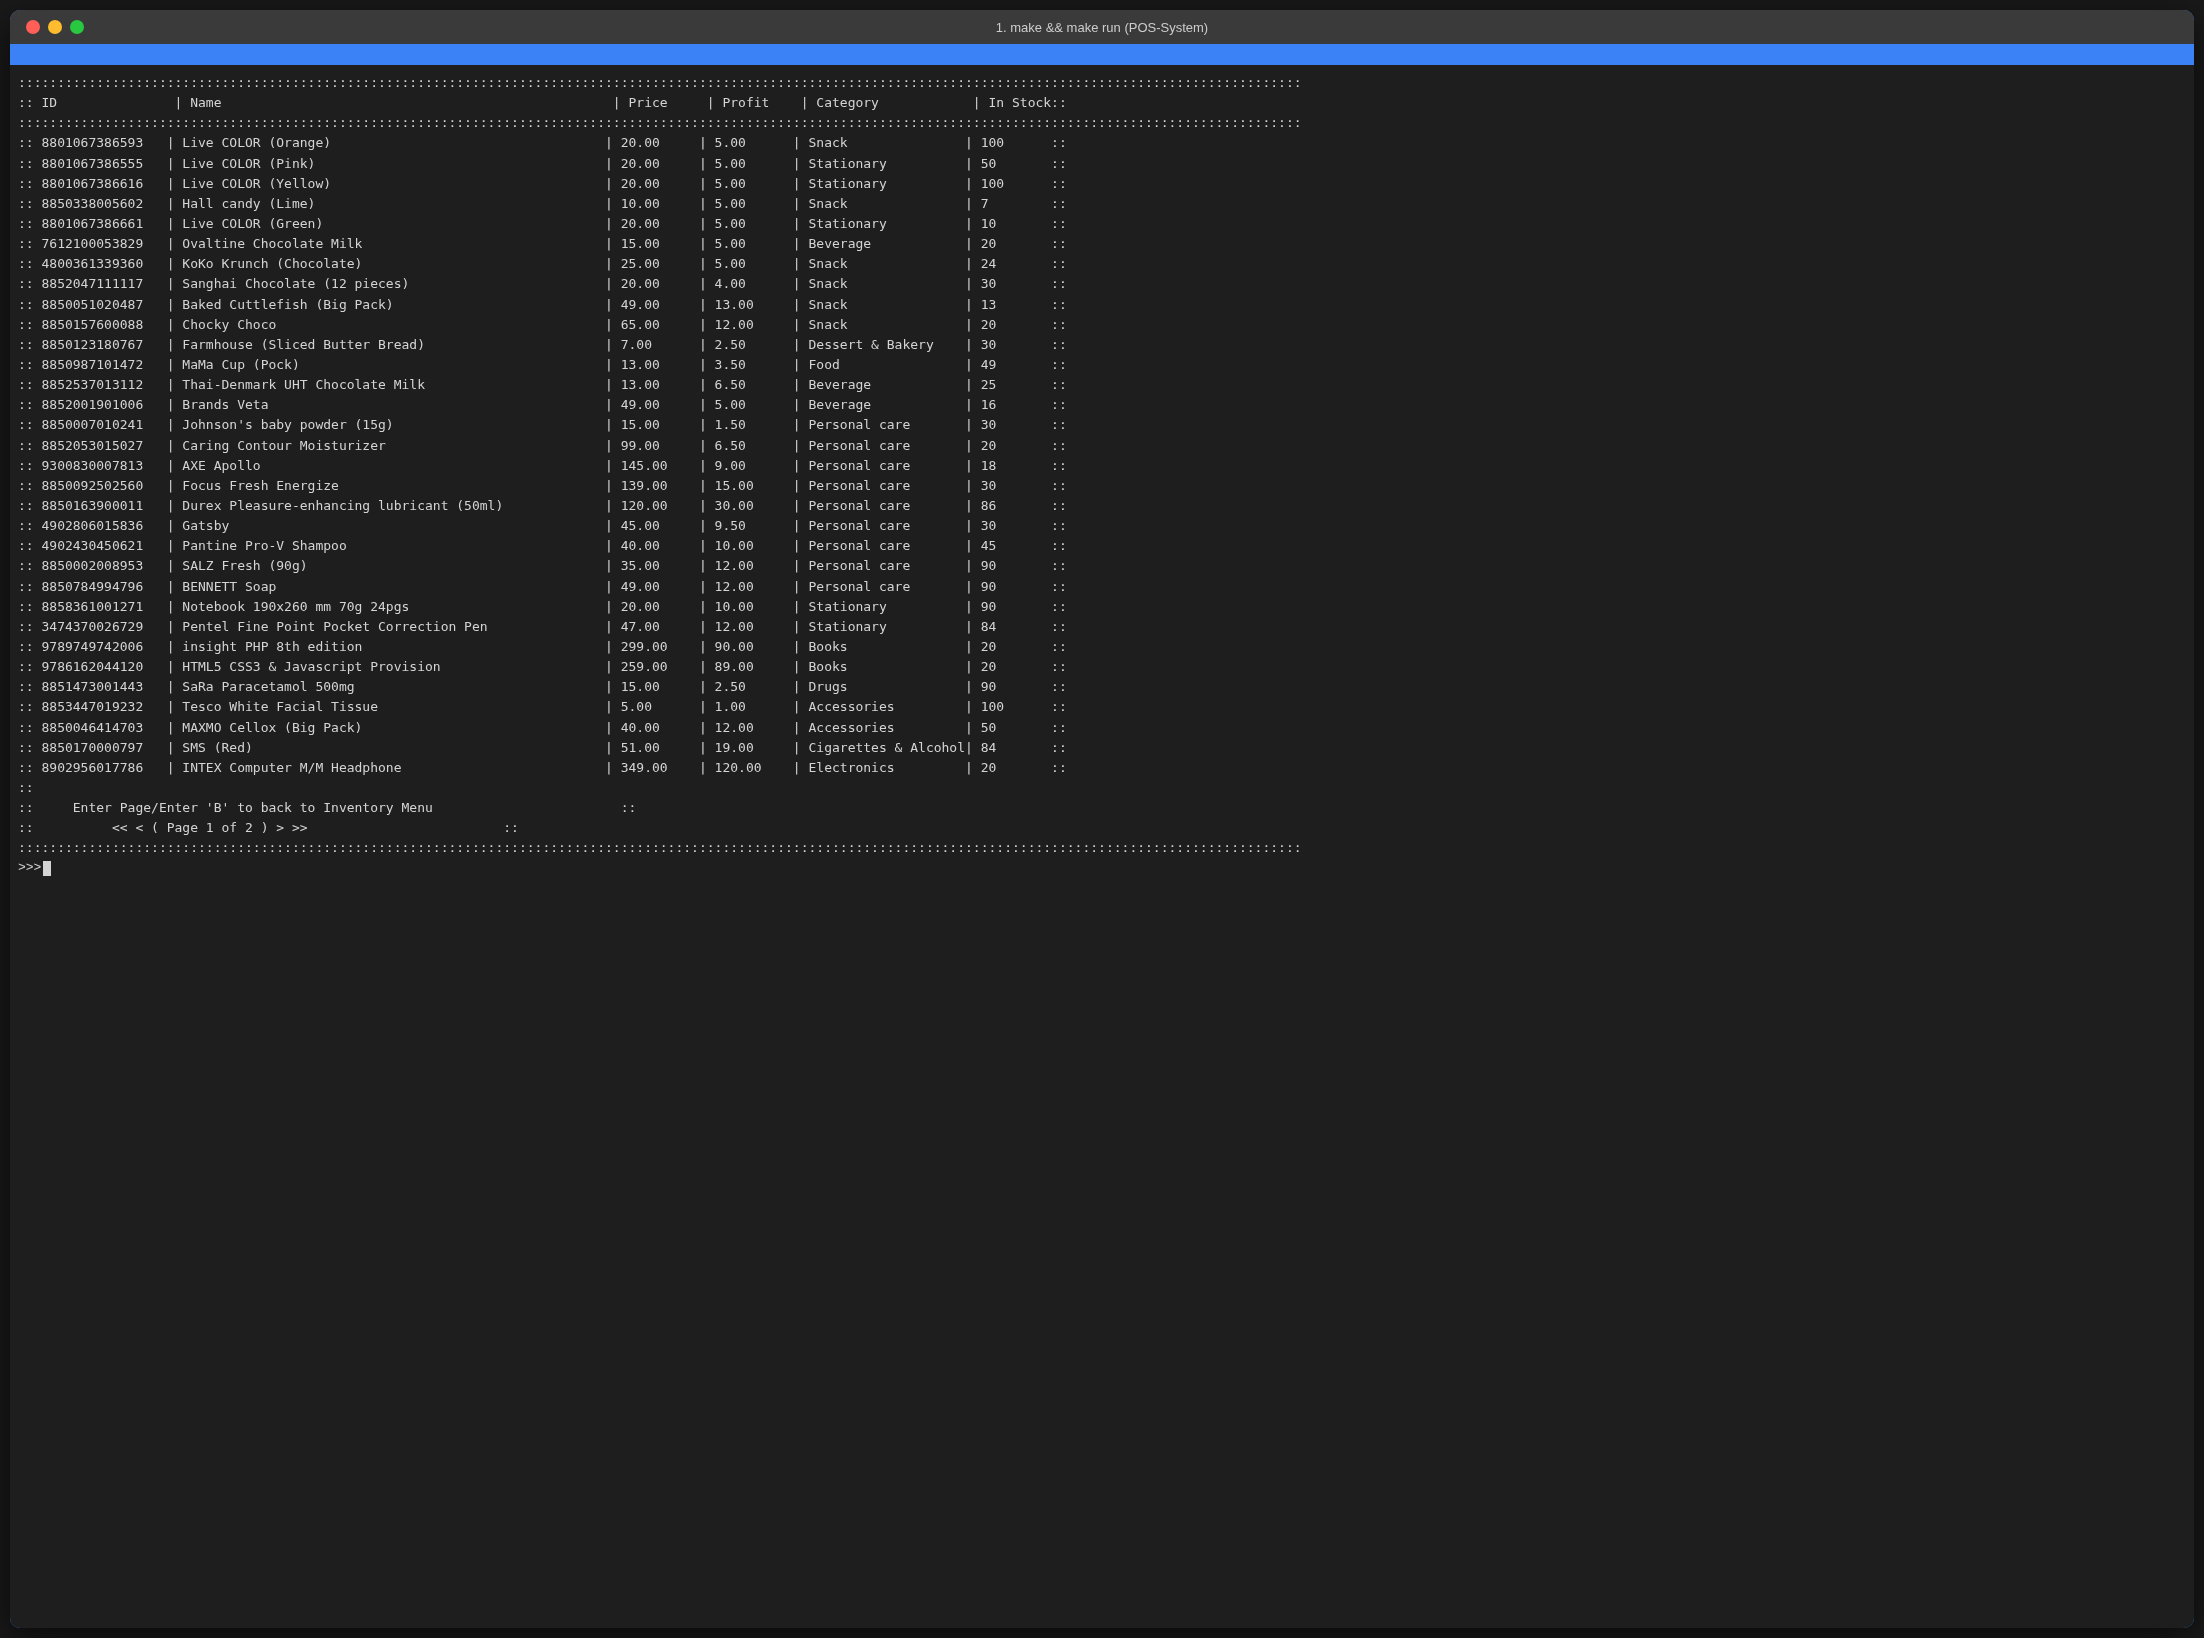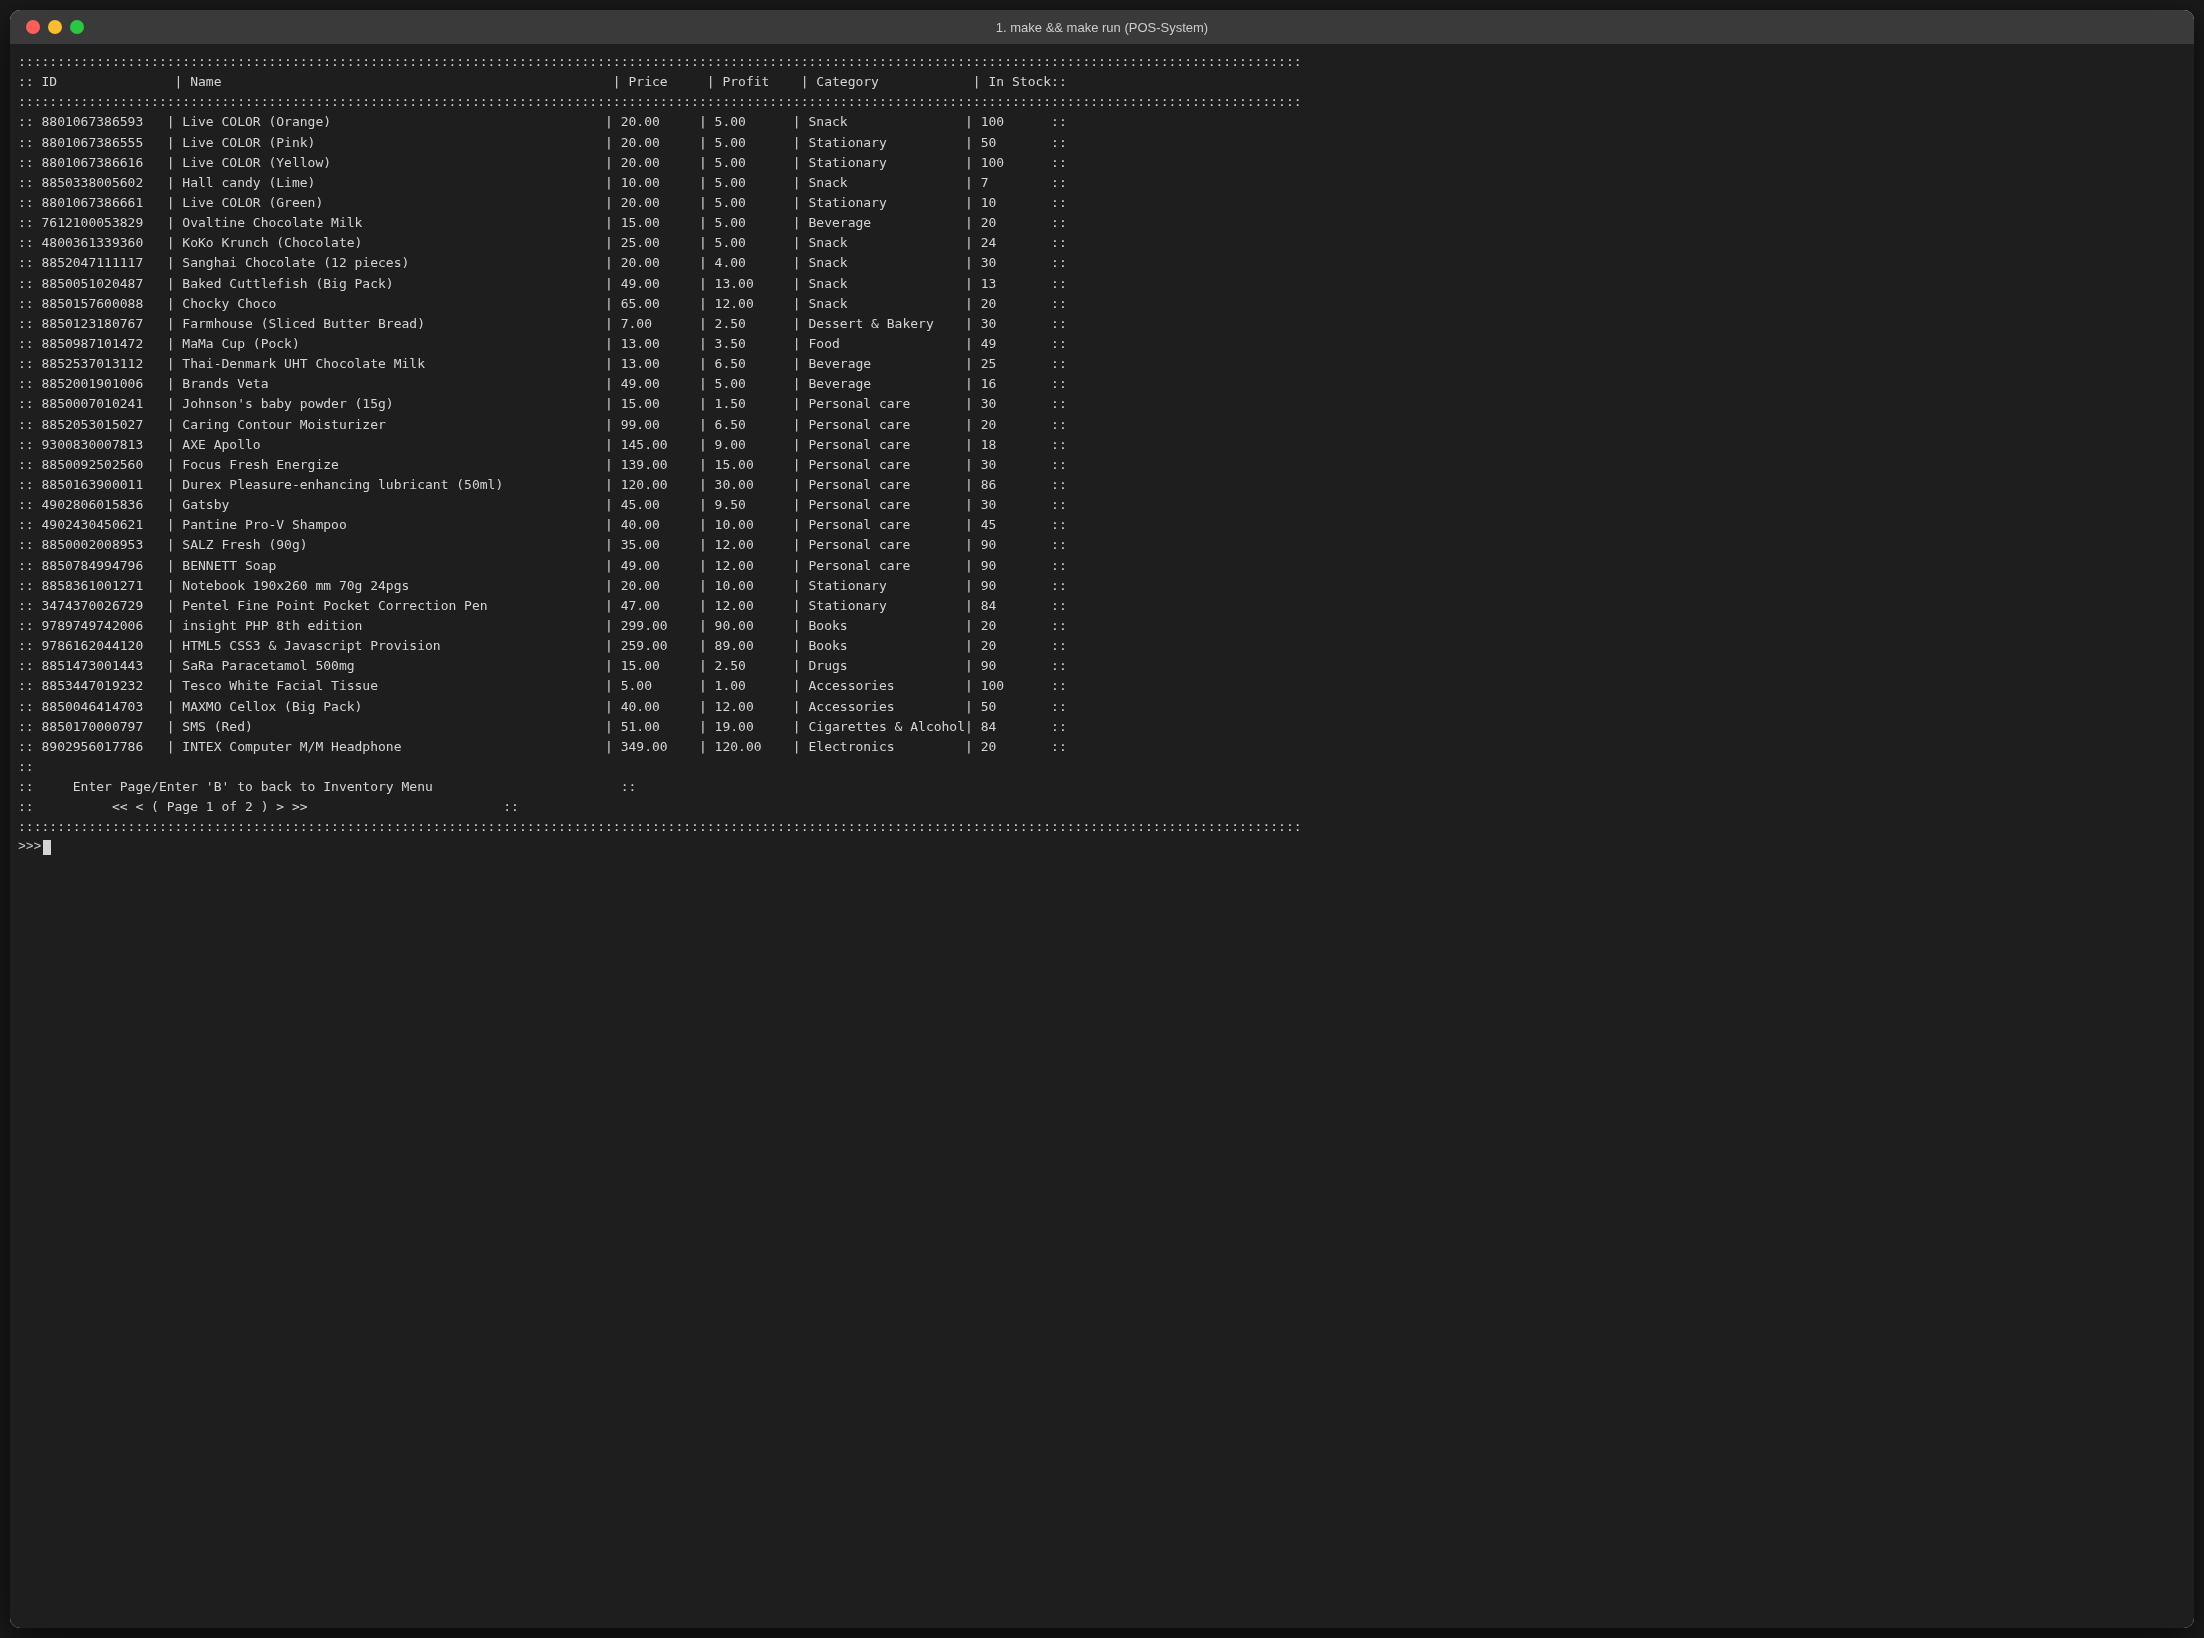--- a/index.html
+++ b/index.html
@@ -5,28 +5,29 @@
     * { margin: 0; padding: 0; box-sizing: border-box; }
     body {
       background: #1a1a1a;
       font-family: 'Courier New', Courier, monospace;
       display: flex;
       flex-direction: column;
       height: 100vh;
       min-height: 600px;
     }
     .window {
-      background: #fef9c3;
+      background: #3b82f6;
       border-radius: 10px;
       overflow: hidden;
       display: flex;
       flex-direction: column;
       margin: 10px;
       flex: 1;
       box-shadow: 0 10px 40px rgba(0,0,0,0.7);
+      gap: 21px;
     }
     .titlebar {
       background: #3a3a3a;
       display: flex;
       align-items: center;
       padding: 10px 16px;
       position: relative;
     }
     .traffic-lights {
       display: flex;

